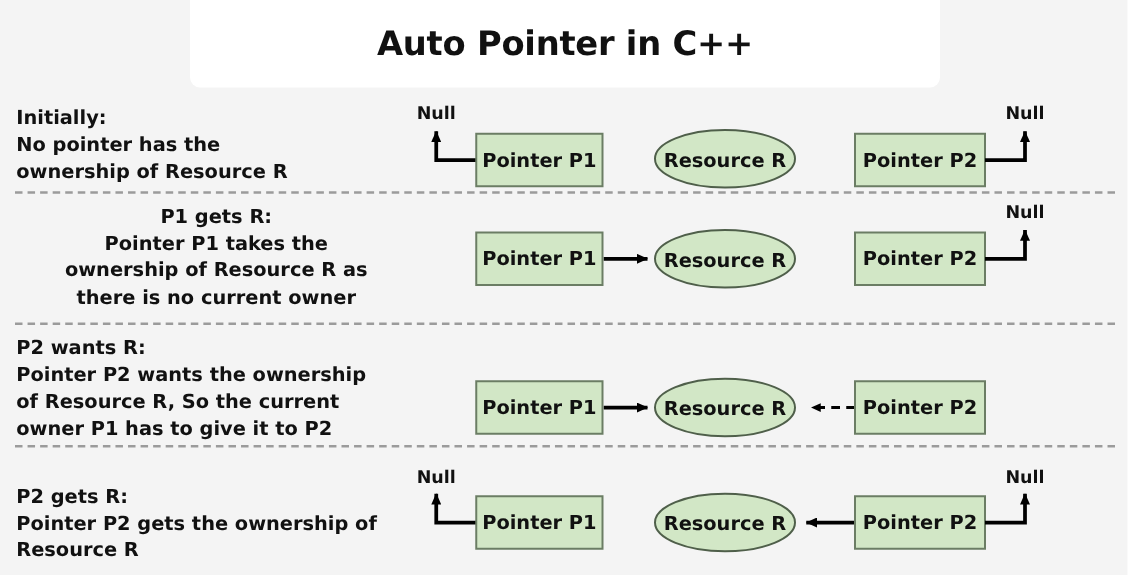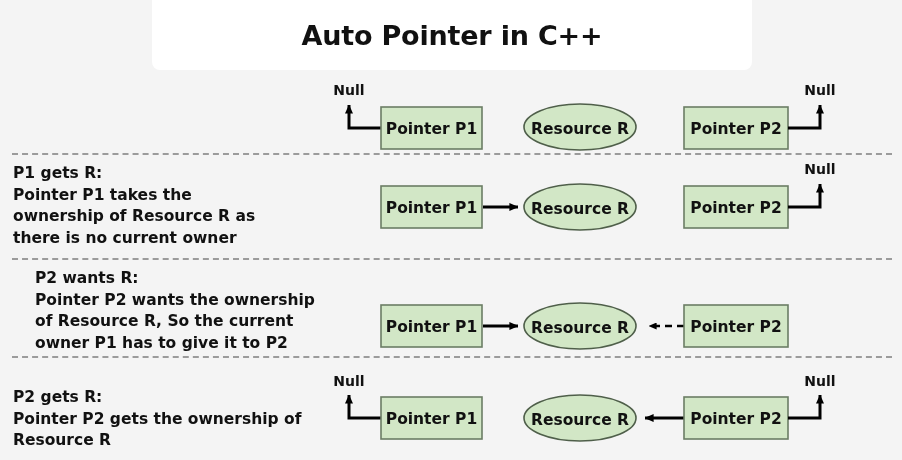--- a/index.html
+++ b/index.html
@@ -84,27 +84,30 @@
 </style>
 </head>
 <body>
 
 <div id="canvas">
 
   <div id="title-banner">
     <div id="title-text">Auto Pointer in C++</div>
   </div>
 
+  <div class="desc" style="top:84px;"><span>Initially:</span>
+<span>No pointer has the
+ownership of Resource R</span></div>
 
-  <div class="desc" style="top:163px;"><span>P1 gets R:</span>
+  <div class="desc" style="top:163px;text-align:center;"><span>P1 gets R:</span>
 <span>Pointer P1 takes the
 ownership of Resource R as
 there is no current owner</span></div>
 
-  <div class="desc" style="top:268px;margin-left:22px;"><span>P2 wants R:</span>
+  <div class="desc" style="top:268px;"><span>P2 wants R:</span>
 <span>Pointer P2 wants the ownership
 of Resource R, So the current
 owner P1 has to give it to P2</span></div>
 
   <div class="desc" style="top:375px;margin-top:12px;"><span>P2 gets R:</span>
 <span>Pointer P2 gets the ownership of
 Resource R</span></div>
 
   <div class="separator" style="top:153px;"></div>
   <div class="separator" style="top:258px;"></div>

